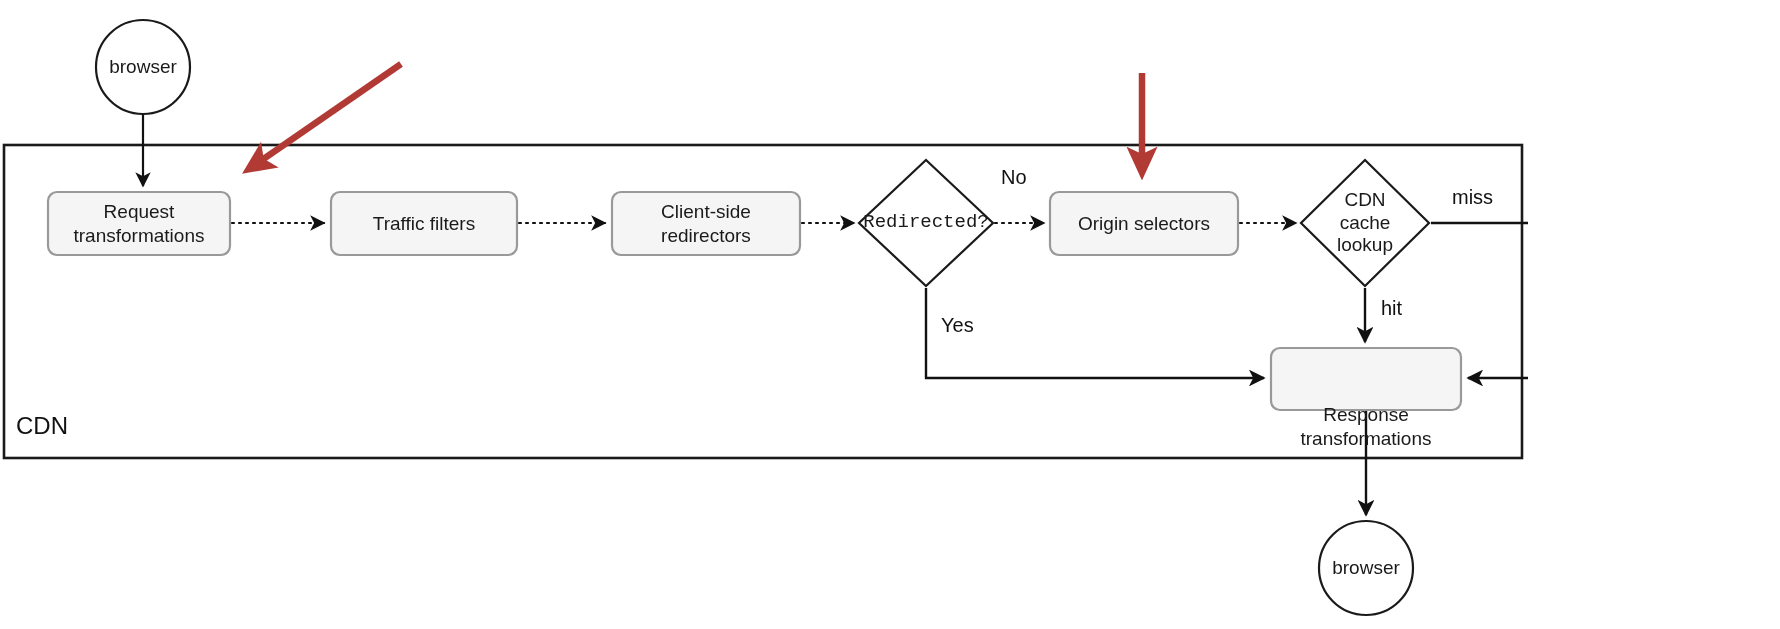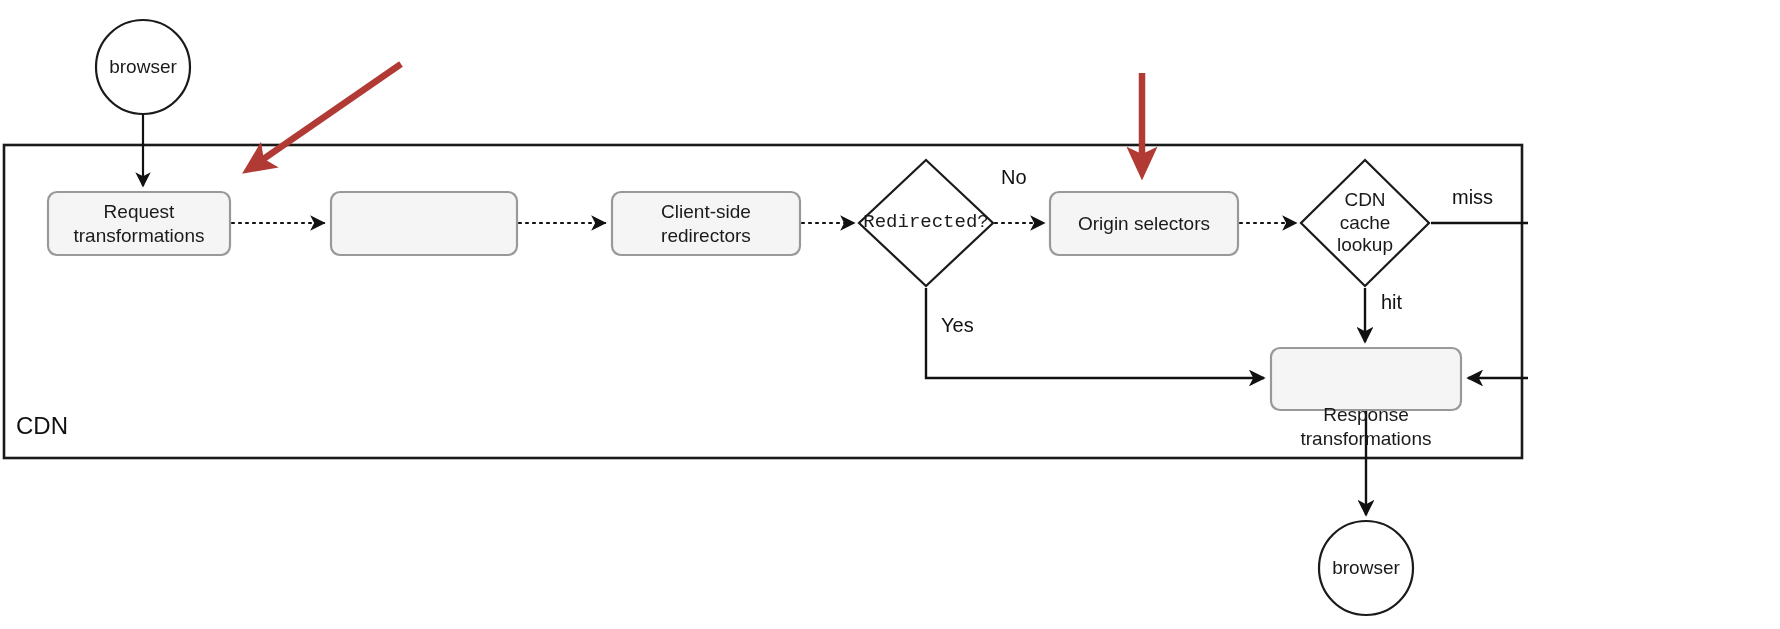--- a/index.html
+++ b/index.html
@@ -118,20 +118,21 @@
     <line x1="401" y1="64" x2="249" y2="169" stroke="#b23a34" stroke-width="6.5" stroke-linecap="butt" marker-end="url(#arrow-red)"></line>
 
     <line x1="1142" y1="73" x2="1142" y2="172" stroke="#b23a34" stroke-width="6.5" stroke-linecap="butt" marker-end="url(#arrow-red)"></line>
   </svg>
 
   <div class="node-label" style="left:96px; top:43px; width:94px; height:48px;">browser</div>
 
   <div class="node-label" style="left:48px; top:192px; width:182px; height:63px;">Request
 transformations</div>
 
+  <div class="node-label" style="left:331px; top:192px; width:186px; height:63px;">Traffic filters</div>
 
   <div class="node-label" style="left:612px; top:192px; width:188px; height:63px;">Client-side
 redirectors</div>
 
   <div class="node-label" style="left:852px; top:206px; width:148px; height:34px;font-family:Liberation Mono, monospace;">Redirected?</div>
 
   <div class="node-label" style="left:1050px; top:192px; width:188px; height:63px;">Origin selectors</div>
 
   <div class="node-label" style="left:1313px; top:163px; width:104px; height:120px; line-height:1.18;">CDN
 cache
@@ -142,17 +143,17 @@
 transformations</div>
 
   <div class="node-label" style="left:1319px; top:544px; width:94px; height:48px;">browser</div>
 
   <div class="edge-label" style="left:1001px; top:167px;">No</div>
 
   <div class="edge-label" style="left:941px; top:315px;">Yes</div>
 
   <div class="edge-label" style="left:1452px; top:187px;">miss</div>
 
-  <div class="edge-label" style="left:1381px; top:292px;">hit</div>
+  <div class="edge-label" style="left:1381px; top:298px;">hit</div>
 
   <div class="group-label" style="left:16px; top:414px;">CDN</div>
 
 </div>
 
 </body></html>

